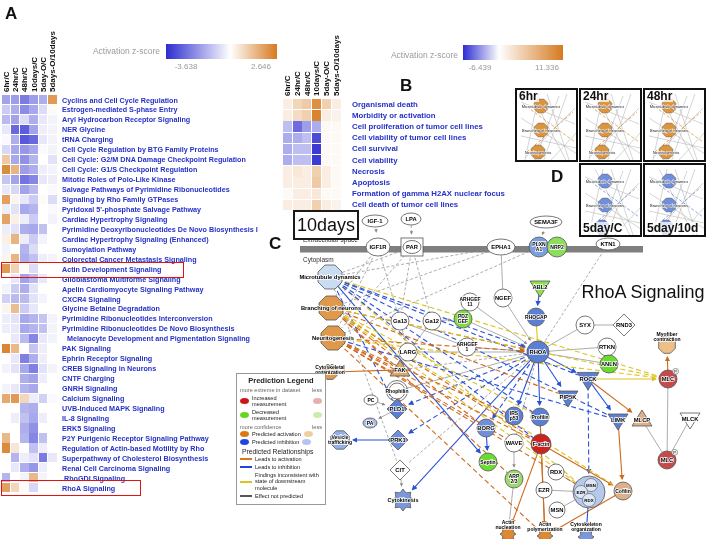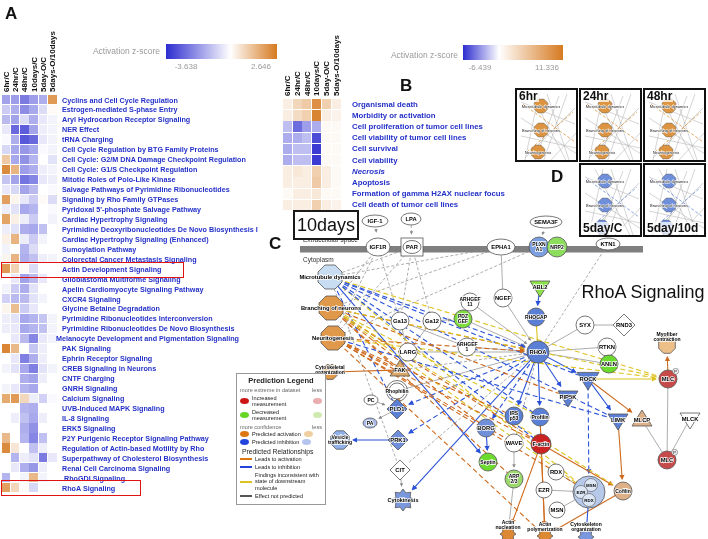--- a/index.html
+++ b/index.html
@@ -443,21 +443,21 @@
       <div class="hmcell" style="left: 29.4px; top: 114.9px; width: 8.7px; height: 9.3px; background: rgb(174, 174, 237);"></div>
       <div class="hmcell" style="left: 38.7px; top: 114.9px; width: 8.7px; height: 9.3px; background: rgb(232, 232, 250);"></div>
       <div class="hmcell" style="left: 48px; top: 114.9px; width: 8.7px; height: 9.3px; background: rgb(243, 243, 252);"></div>
       <div class="rowlab rowlabA" style="left: 62px; top: 115.4px;">Aryl Hydrocarbon Receptor Signaling</div>
       <div class="hmcell" style="left: 1.5px; top: 124.85px; width: 8.7px; height: 9.3px; background: rgb(232, 232, 250);"></div>
       <div class="hmcell" style="left: 10.8px; top: 124.85px; width: 8.7px; height: 9.3px; background: rgb(105, 105, 221);"></div>
       <div class="hmcell" style="left: 20.1px; top: 124.85px; width: 8.7px; height: 9.3px; background: rgb(93, 93, 219);"></div>
       <div class="hmcell" style="left: 29.4px; top: 124.85px; width: 8.7px; height: 9.3px; background: rgb(163, 163, 234);"></div>
       <div class="hmcell" style="left: 38.7px; top: 124.85px; width: 8.7px; height: 9.3px; background: rgb(238, 238, 251);"></div>
       <div class="hmcell" style="left: 48px; top: 124.85px; width: 8.7px; height: 9.3px; background: rgb(243, 243, 252);"></div>
-      <div class="rowlab rowlabA" style="left: 62px; top: 125.35px;">NER Effect</div>
+      <div class="rowlab rowlabA" style="left: 62px; top: 125.35px;">NER Glycine</div>
       <div class="hmcell" style="left: 1.5px; top: 134.8px; width: 8.7px; height: 9.3px; background: rgb(249, 249, 254);"></div>
       <div class="hmcell" style="left: 10.8px; top: 134.8px; width: 8.7px; height: 9.3px; background: rgb(174, 174, 237);"></div>
       <div class="hmcell" style="left: 20.1px; top: 134.8px; width: 8.7px; height: 9.3px; background: rgb(88, 88, 218);"></div>
       <div class="hmcell" style="left: 29.4px; top: 134.8px; width: 8.7px; height: 9.3px; background: rgb(105, 105, 221);"></div>
       <div class="hmcell" style="left: 38.7px; top: 134.8px; width: 8.7px; height: 9.3px; background: rgb(232, 232, 250);"></div>
       <div class="hmcell" style="left: 48px; top: 134.8px; width: 8.7px; height: 9.3px; background: rgb(243, 243, 252);"></div>
       <div class="rowlab rowlabA" style="left: 62px; top: 135.3px;">tRNA Charging</div>
       <div class="hmcell" style="left: 1.5px; top: 144.75px; width: 8.7px; height: 9.3px; background: rgb(215, 215, 246);"></div>
       <div class="hmcell" style="left: 10.8px; top: 144.75px; width: 8.7px; height: 9.3px; background: rgb(168, 168, 236);"></div>
       <div class="hmcell" style="left: 20.1px; top: 144.75px; width: 8.7px; height: 9.3px; background: rgb(151, 151, 232);"></div>
@@ -590,21 +590,21 @@
       <div class="hmcell" style="left: 29.4px; top: 323.85px; width: 8.7px; height: 9.3px; background: rgb(180, 180, 238);"></div>
       <div class="hmcell" style="left: 38.7px; top: 323.85px; width: 8.7px; height: 9.3px; background: rgb(192, 192, 241);"></div>
       <div class="hmcell" style="left: 48px; top: 323.85px; width: 8.7px; height: 9.3px; background: rgb(243, 243, 252);"></div>
       <div class="rowlab rowlabA" style="left: 62px; top: 324.35px;">Pyrimidine Ribonucleotides De Novo Biosynthesis</div>
       <div class="hmcell" style="left: 1.5px; top: 333.8px; width: 8.7px; height: 9.3px; background: rgb(255, 255, 255);"></div>
       <div class="hmcell" style="left: 10.8px; top: 333.8px; width: 8.7px; height: 9.3px; background: rgb(232, 232, 250);"></div>
       <div class="hmcell" style="left: 20.1px; top: 333.8px; width: 8.7px; height: 9.3px; background: rgb(186, 186, 239);"></div>
       <div class="hmcell" style="left: 29.4px; top: 333.8px; width: 8.7px; height: 9.3px; background: rgb(134, 134, 228);"></div>
       <div class="hmcell" style="left: 38.7px; top: 333.8px; width: 8.7px; height: 9.3px; background: rgb(232, 232, 250);"></div>
       <div class="hmcell" style="left: 48px; top: 333.8px; width: 8.7px; height: 9.3px; background: rgb(243, 243, 252);"></div>
-      <div class="rowlab rowlabA" style="left: 56px; top: 334.3px;">Melanocyte Development and Pigmentation Signaling</div>
+      <div class="rowlab rowlabA" style="left: 67px; top: 334.3px;">Melanocyte Development and Pigmentation Signaling</div>
       <div class="hmcell" style="left: 1.5px; top: 343.75px; width: 8.7px; height: 9.3px; background: rgb(218, 134, 53);"></div>
       <div class="hmcell" style="left: 10.8px; top: 343.75px; width: 8.7px; height: 9.3px; background: rgb(233, 185, 137);"></div>
       <div class="hmcell" style="left: 20.1px; top: 343.75px; width: 8.7px; height: 9.3px; background: rgb(255, 255, 255);"></div>
       <div class="hmcell" style="left: 29.4px; top: 343.75px; width: 8.7px; height: 9.3px; background: rgb(197, 197, 242);"></div>
       <div class="hmcell" style="left: 38.7px; top: 343.75px; width: 8.7px; height: 9.3px; background: rgb(238, 238, 251);"></div>
       <div class="hmcell" style="left: 48px; top: 343.75px; width: 8.7px; height: 9.3px; background: rgb(255, 255, 255);"></div>
       <div class="rowlab rowlabA" style="left: 62px; top: 344.25px;">PAK Signaling</div>
       <div class="hmcell" style="left: 1.5px; top: 353.7px; width: 8.7px; height: 9.3px; background: rgb(255, 255, 255);"></div>
       <div class="hmcell" style="left: 10.8px; top: 353.7px; width: 8.7px; height: 9.3px; background: rgb(232, 232, 250);"></div>
       <div class="hmcell" style="left: 20.1px; top: 353.7px; width: 8.7px; height: 9.3px; background: rgb(128, 128, 227);"></div>
@@ -752,21 +752,21 @@
       <div class="hmcell" style="left: 312.1px; top: 155px; width: 9px; height: 10.4px; background: rgb(59, 59, 211);"></div>
       <div class="hmcell" style="left: 321.8px; top: 155px; width: 9px; height: 10.4px; background: rgb(253, 249, 245);"></div>
       <div class="hmcell" style="left: 331.5px; top: 155px; width: 9px; height: 10.4px; background: rgb(253, 249, 245);"></div>
       <div class="rowlab rowlabB" style="left: 352px; top: 155.5px;">Cell viability</div>
       <div class="hmcell" style="left: 283px; top: 166.2px; width: 9px; height: 10.4px; background: rgb(250, 237, 225);"></div>
       <div class="hmcell" style="left: 292.7px; top: 166.2px; width: 9px; height: 10.4px; background: rgb(248, 232, 216);"></div>
       <div class="hmcell" style="left: 302.4px; top: 166.2px; width: 9px; height: 10.4px; background: rgb(250, 237, 225);"></div>
       <div class="hmcell" style="left: 312.1px; top: 166.2px; width: 9px; height: 10.4px; background: rgb(241, 208, 176);"></div>
       <div class="hmcell" style="left: 321.8px; top: 166.2px; width: 9px; height: 10.4px; background: rgb(250, 237, 225);"></div>
       <div class="hmcell" style="left: 331.5px; top: 166.2px; width: 9px; height: 10.4px; background: rgb(253, 249, 245);"></div>
-      <div class="rowlab rowlabB" style="left: 352px; top: 166.7px; font-style: italic;">Necrosis</div>
+      <div class="rowlab rowlabB" style="left: 352px; top: 166.7px;">Necrosis</div>
       <div class="hmcell" style="left: 283px; top: 177.4px; width: 9px; height: 10.4px; background: rgb(250, 237, 225);"></div>
       <div class="hmcell" style="left: 292.7px; top: 177.4px; width: 9px; height: 10.4px; background: rgb(250, 237, 225);"></div>
       <div class="hmcell" style="left: 302.4px; top: 177.4px; width: 9px; height: 10.4px; background: rgb(250, 237, 225);"></div>
       <div class="hmcell" style="left: 312.1px; top: 177.4px; width: 9px; height: 10.4px; background: rgb(239, 202, 166);"></div>
       <div class="hmcell" style="left: 321.8px; top: 177.4px; width: 9px; height: 10.4px; background: rgb(250, 237, 225);"></div>
       <div class="hmcell" style="left: 331.5px; top: 177.4px; width: 9px; height: 10.4px; background: rgb(253, 249, 245);"></div>
       <div class="rowlab rowlabB" style="left: 352px; top: 177.9px;">Apoptosis</div>
       <div class="hmcell" style="left: 283px; top: 188.6px; width: 9px; height: 10.4px; background: rgb(253, 249, 245);"></div>
       <div class="hmcell" style="left: 292.7px; top: 188.6px; width: 9px; height: 10.4px; background: rgb(250, 237, 225);"></div>
       <div class="hmcell" style="left: 302.4px; top: 188.6px; width: 9px; height: 10.4px; background: rgb(250, 237, 225);"></div>

